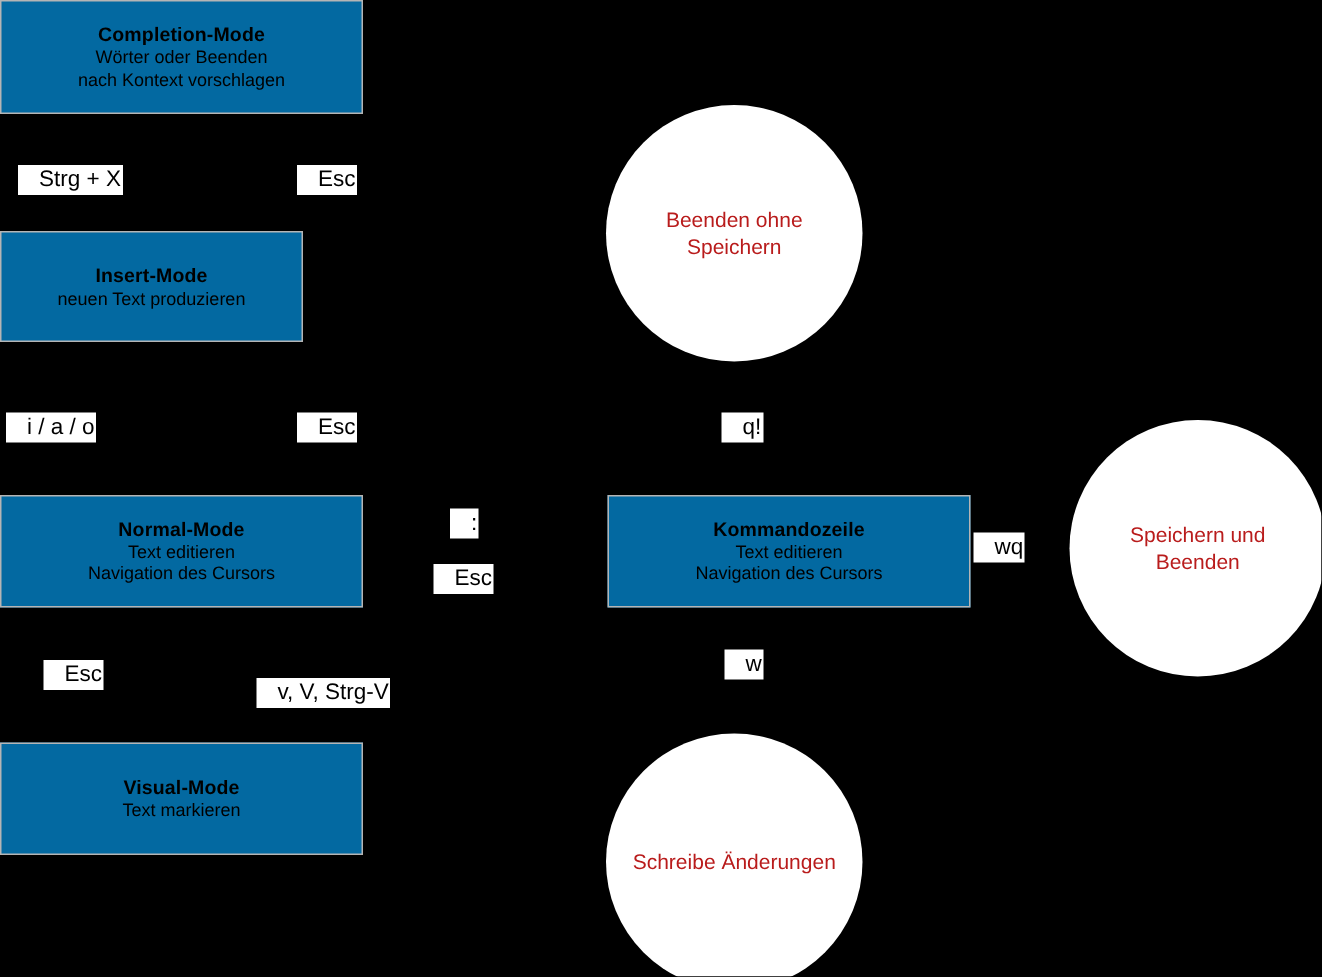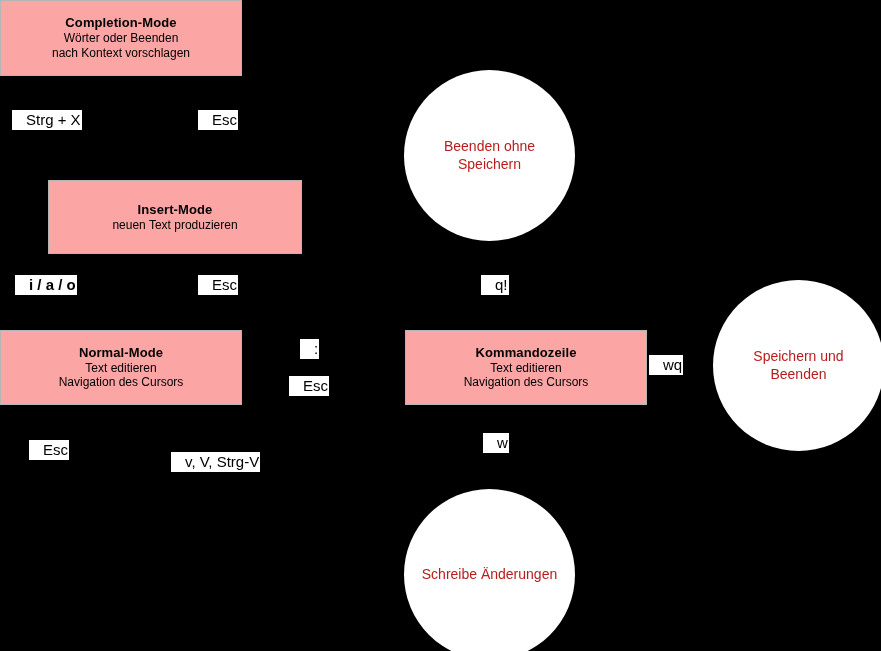--- a/index.html
+++ b/index.html
@@ -12,21 +12,21 @@
     width: 881px;
     height: 651px;
     background: #000000;
     overflow: hidden;
     font-family: "Liberation Sans", sans-serif;
   }
 
   
   .state-box {
     position: absolute;
-    background: #fca5a5;
+    background: #0369a1;
     color: #000000;
     box-sizing: border-box;
     display: flex;
     flex-direction: column;
     align-items: center;
     justify-content: center;
     text-align: center;
     line-height: 1.22;
     border: 1px solid #b5b5b5;
   }
@@ -100,31 +100,35 @@
       <path d="M610 367 L713 367"></path>
     </g>
   </svg>
 
   <div class="state-box" style="left:0px; top:0px; width:242px; height:76px;">
     <div class="bx-title">Completion-Mode</div>
     <div class="bx-line">Wörter oder Beenden</div>
     <div class="bx-line">nach Kontext vorschlagen</div>
   </div>
 
-  <div class="state-box" style="left:0px; top:180px; width:254px; height:74px;margin-left:48px;">
+  <div class="state-box" style="left:0px; top:154px; width:202px; height:74px;">
     <div class="bx-title">Insert-Mode</div>
     <div class="bx-line">neuen Text produzieren</div>
   </div>
 
   <div class="state-box" style="left:0px; top:330px; width:242px; height:75px;">
     <div class="bx-title">Normal-Mode</div>
     <div class="bx-line">Text editieren</div>
     <div class="bx-line">Navigation des Cursors</div>
   </div>
 
+  <div class="state-box" style="left:0px; top:495px; width:242px; height:75px;">
+    <div class="bx-title">Visual-Mode</div>
+    <div class="bx-line">Text markieren</div>
+  </div>
 
   <div class="state-box" style="left:369px; top:330px; width:242px; height:75px;margin-left:36px;">
     <div class="bx-title">Kommandozeile</div>
     <div class="bx-line">Text editieren</div>
     <div class="bx-line">Navigation des Cursors</div>
   </div>
 
   <div class="state-circle" style="left:404px; top:70px; width:171px; height:171px;">
     <div class="circ-text">
       <div>Beenden ohne</div>
@@ -142,21 +146,21 @@
   <div class="state-circle" style="left:404px; top:489px; width:171px; height:171px;">
     <div class="circ-text">
       <div>Schreibe Änderungen</div>
     </div>
   </div>
 
   <div class="edge-label" style="left:12px; top:110px;">Strg + X</div>
 
   <div class="edge-label" style="left:198px; top:110px;">Esc</div>
 
-  <div class="edge-label" style="left:15px; top:275px;font-weight:bold;">i / a / o</div>
+  <div class="edge-label" style="left:4px; top:275px;">i / a / o</div>
 
   <div class="edge-label" style="left:198px; top:275px;">Esc</div>
 
   <div class="edge-label" style="left:29px; top:440px;">Esc</div>
 
   <div class="edge-label" style="left:171px; top:440px;margin-top:12px;">v, V, Strg-V</div>
 
   <div class="edge-label" style="left:300px; top:339px;">:</div>
 
   <div class="edge-label" style="left:289px; top:376px;">Esc</div>

